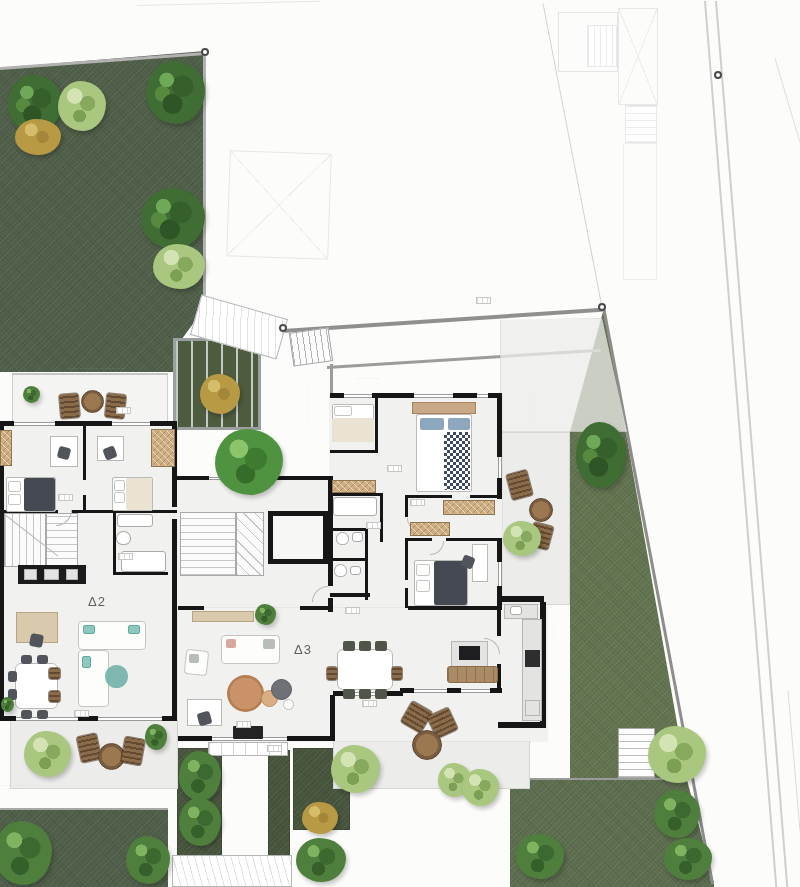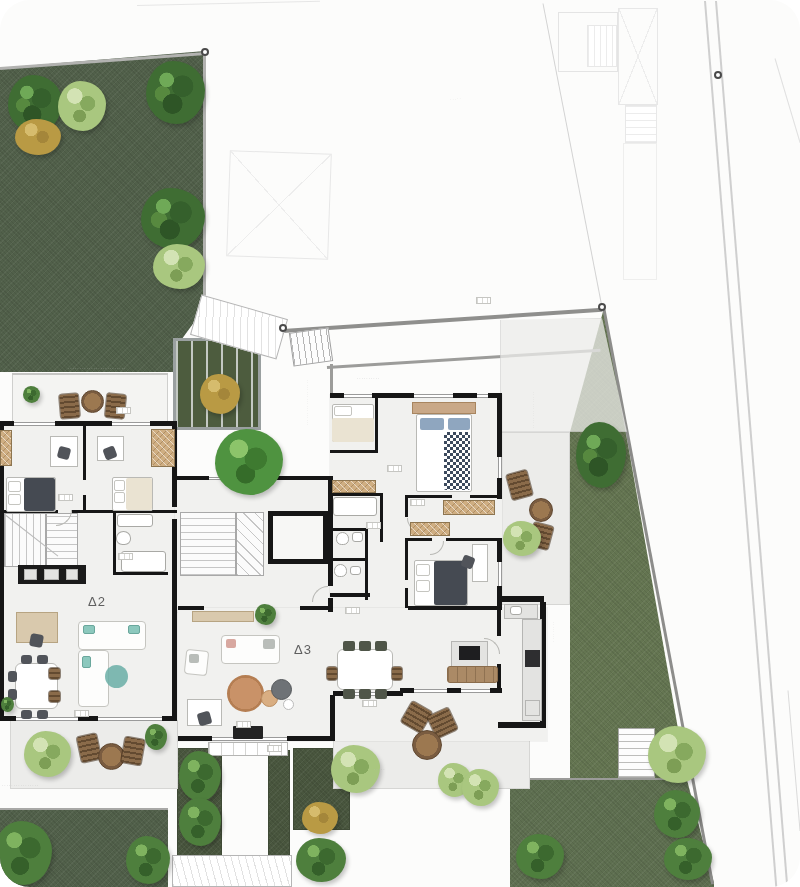--- a/index.html
+++ b/index.html
@@ -1,17 +1,17 @@
 <!DOCTYPE html>
 <html><head>
 <meta charset="utf-8">
 <style>
   html,body{margin:0;padding:0;background:#ffffff;}
   .stage{position:relative;width:800px;height:887px;background:#fcfcfb;overflow:hidden;
-         font-family:"Liberation Sans",sans-serif;border-radius:30px;}
+         font-family:"Liberation Sans",sans-serif;}
   .el{position:absolute;box-sizing:border-box;}
   .ln{transform-origin:0 50%;}
   
   .grass{background-image:repeating-linear-gradient(45deg,rgba(0,0,0,.08) 0 1px,transparent 1px 3px),
          repeating-linear-gradient(-45deg,rgba(255,255,255,.05) 0 1px,transparent 1px 4px);}
   .lawn-dark{background-color:#51604a;}
   .lawn-mid{background-color:#647551;}
   .lawn-low{background-color:#5e6f50;}
   .planter{background-color:#49563e;border:1px solid #3f4a36;}
   .courtyard{background-color:#4d5c3e;border:3px solid #9aa0a0;

